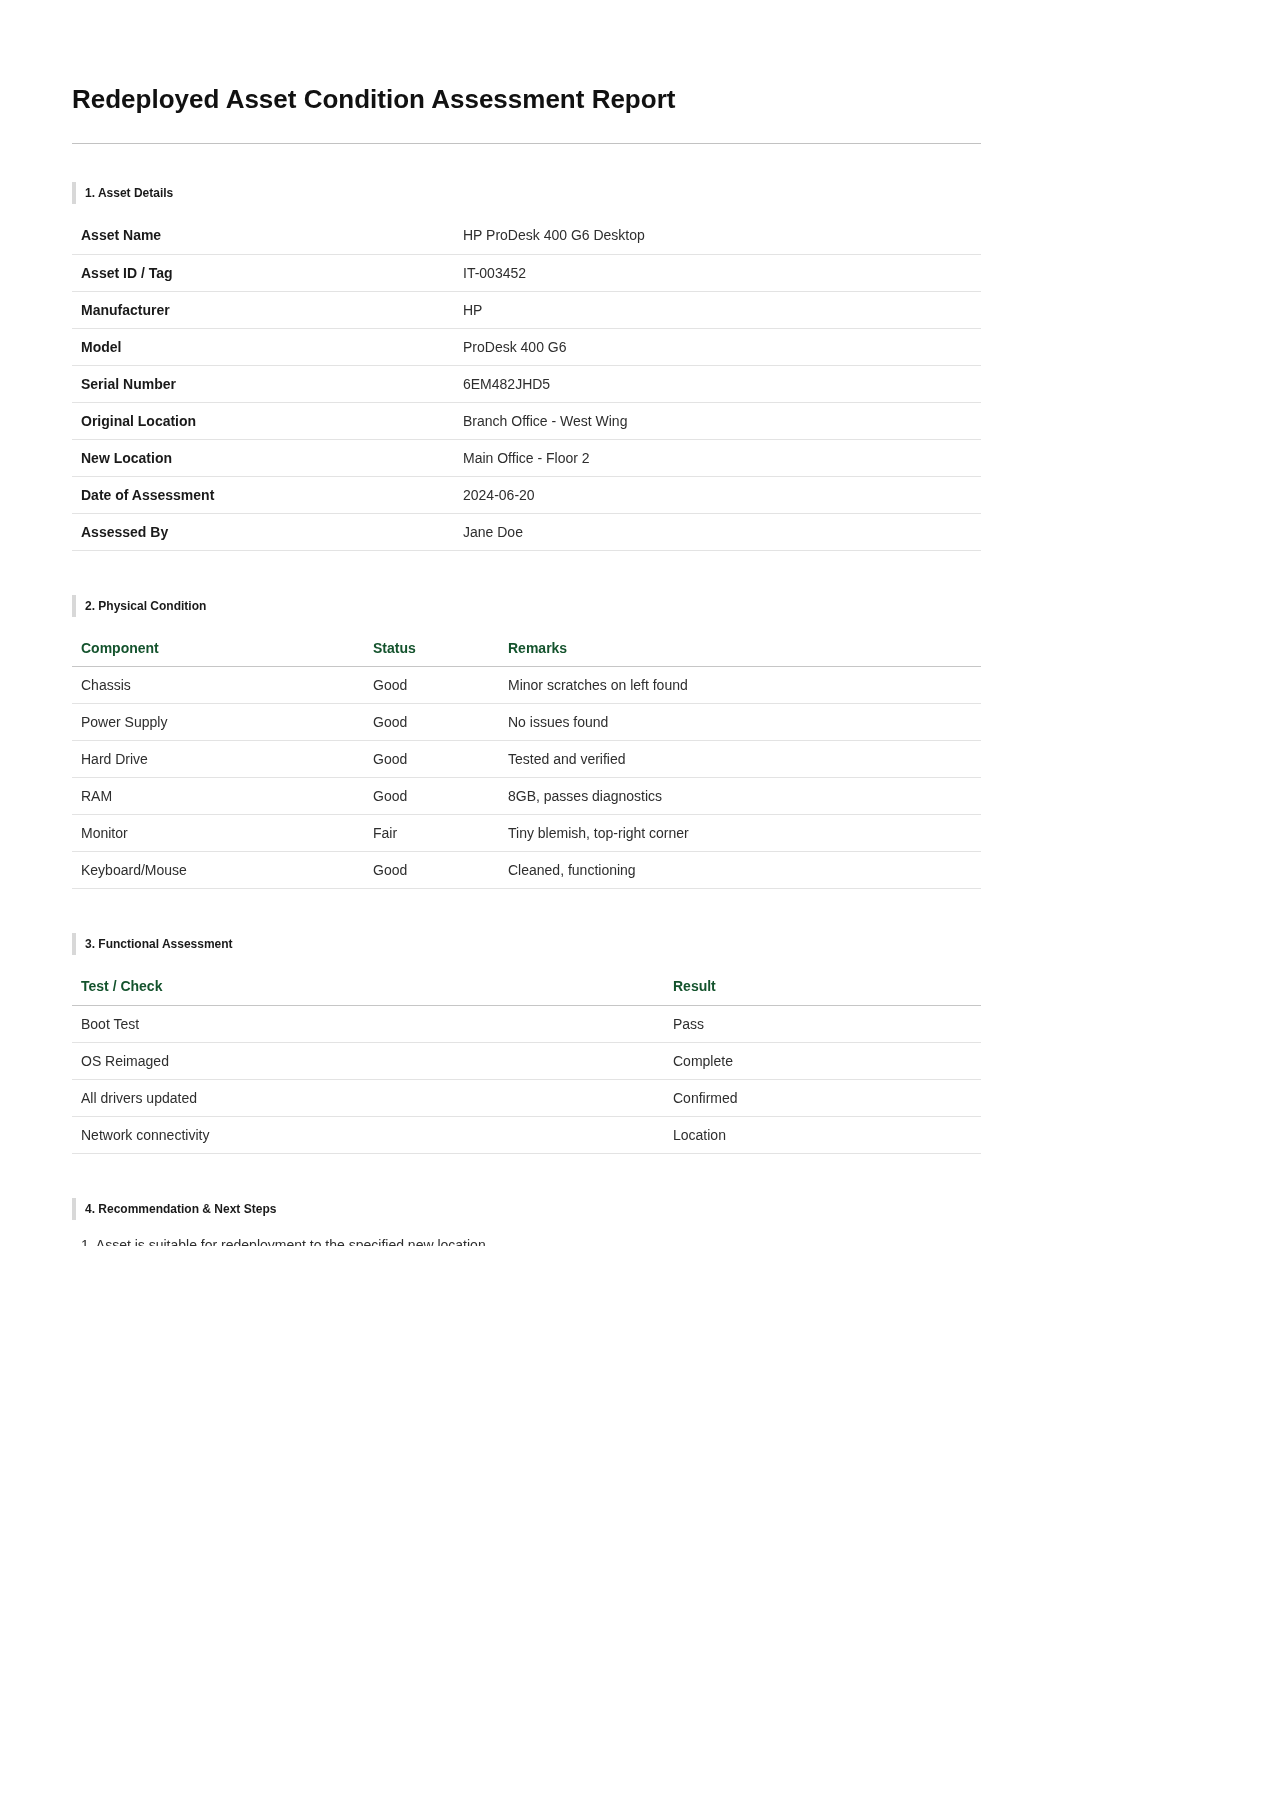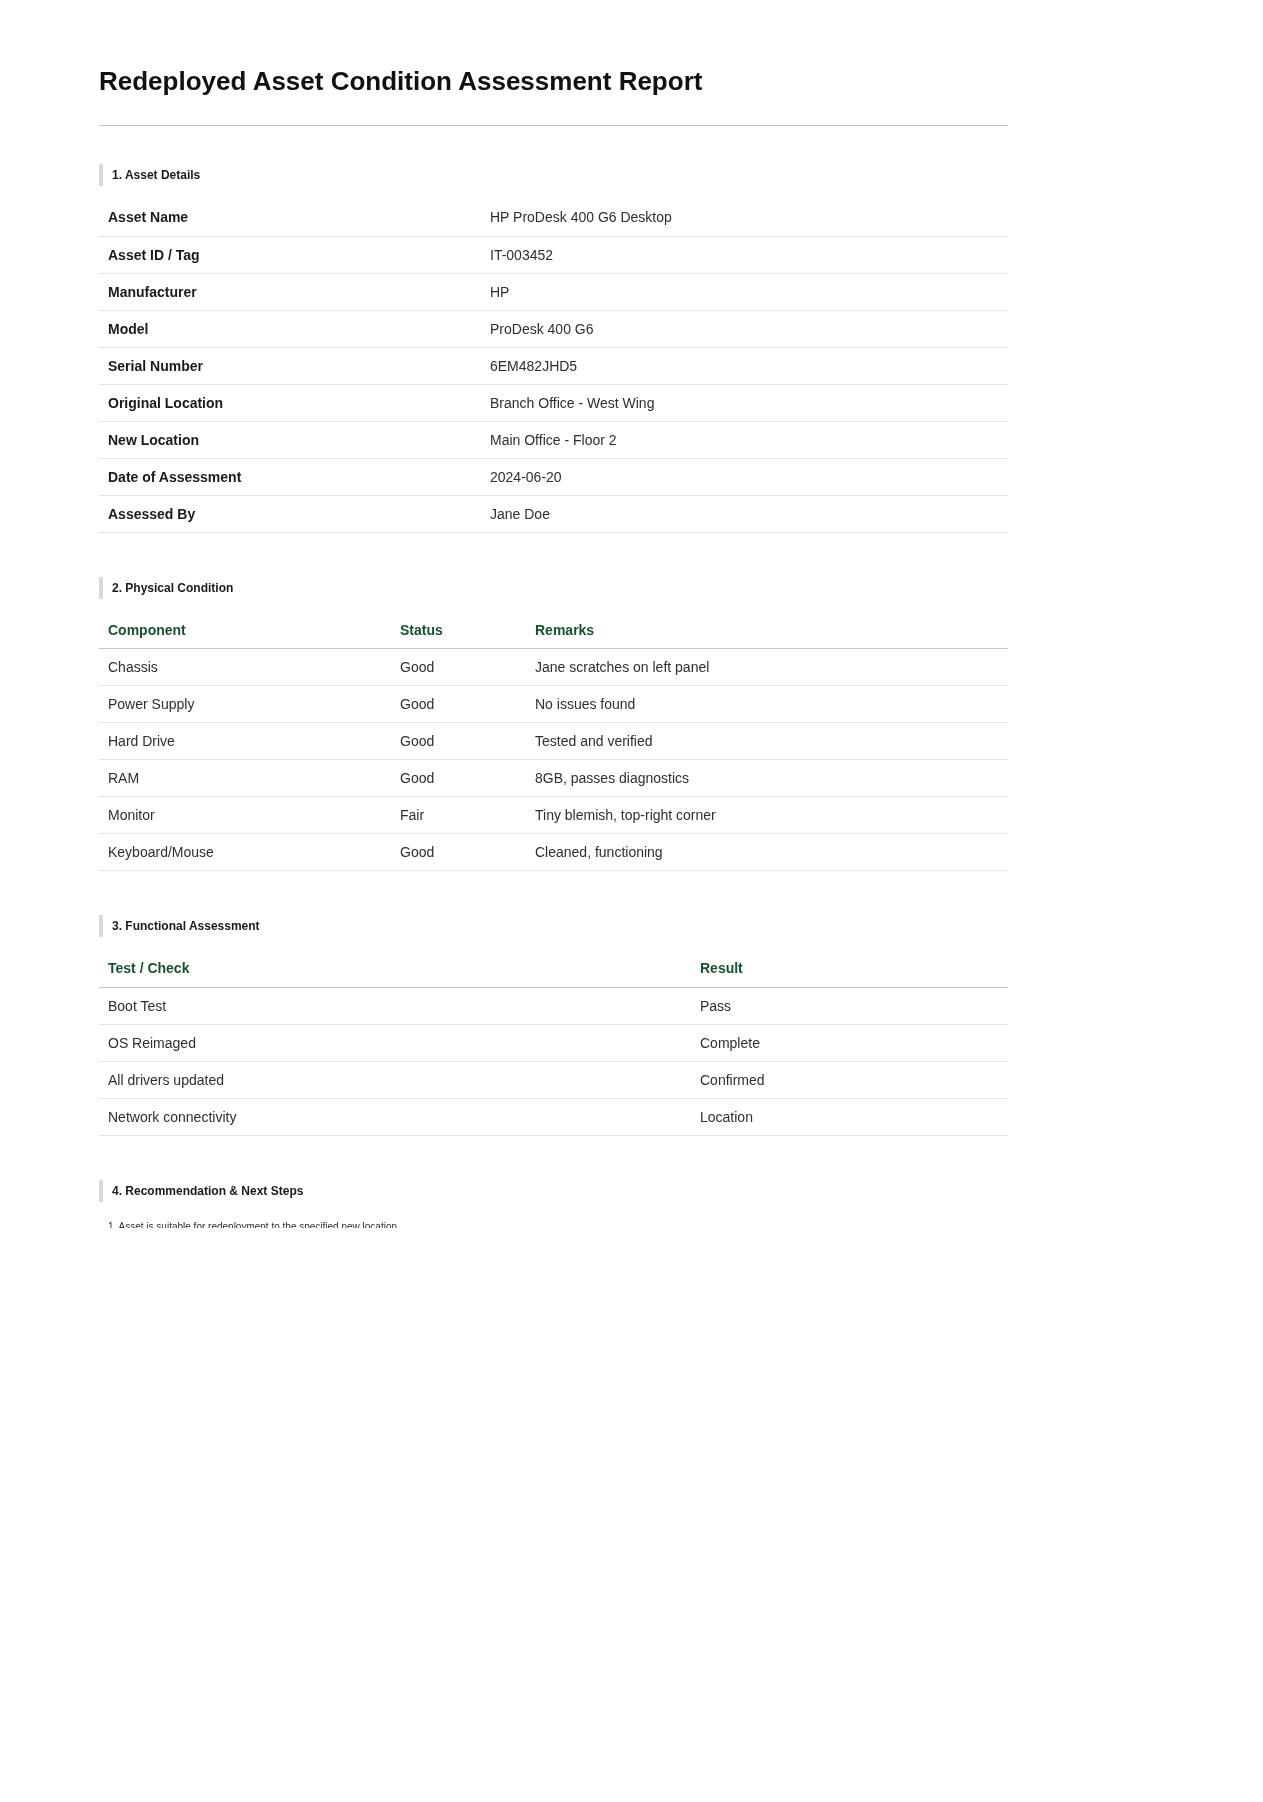--- a/index.html
+++ b/index.html
@@ -6,23 +6,23 @@
   * { box-sizing: border-box; }
   html, body {
     margin: 0; padding: 0;
     width: 1263px; height: 1802px;
     background: #ffffff;
     font-family: "Liberation Sans", sans-serif;
     color: #1f1f1f;
     overflow: hidden;
   }
   .content {
-    margin-left: 99px;
+    margin-left: 72px;
     width: 909px;
-    padding-top: 66px;
+    padding-top: 84px;
   }
   .title {
     margin: 0;
     font-size: 26px;
     font-weight: 700;
     color: #111111;
   }
   .title-rule {
     border: none;
     border-top: 1px solid #c2c2c2;
@@ -68,21 +68,21 @@
   .pc-col1 { width: 292px; }
   .pc-col2 { width: 135px; }
   .fa-col1 { width: 592px; }
   .clip-line {
     height: 11px;
     overflow: hidden;
     margin-top: 15px;
   }
   .clip-line p {
     margin: 0;
-    font-size: 10px;
+    font-size: 14px;
     line-height: 20px;
     padding-left: 9px;
     color: #2e2e2e;
   }
 </style>
 </head>
 <body>
 
 <div class="content">
 
@@ -140,21 +140,21 @@
         <tr>
           <th class="pc-col1">Component</th>
           <th class="pc-col2">Status</th>
           <th>Remarks</th>
         </tr>
       </thead>
       <tbody>
         <tr>
           <td class="val pc-col1">Chassis</td>
           <td class="val pc-col2">Good</td>
-          <td class="val">Jane scratches on left panel</td>
+          <td class="val">Minor scratches on left found</td>
         </tr>
         <tr>
           <td class="val pc-col1">Power Supply</td>
           <td class="val pc-col2">Good</td>
           <td class="val">No issues found</td>
         </tr>
         <tr>
           <td class="val pc-col1">Hard Drive</td>
           <td class="val pc-col2">Good</td>
           <td class="val">Tested and verified</td>

